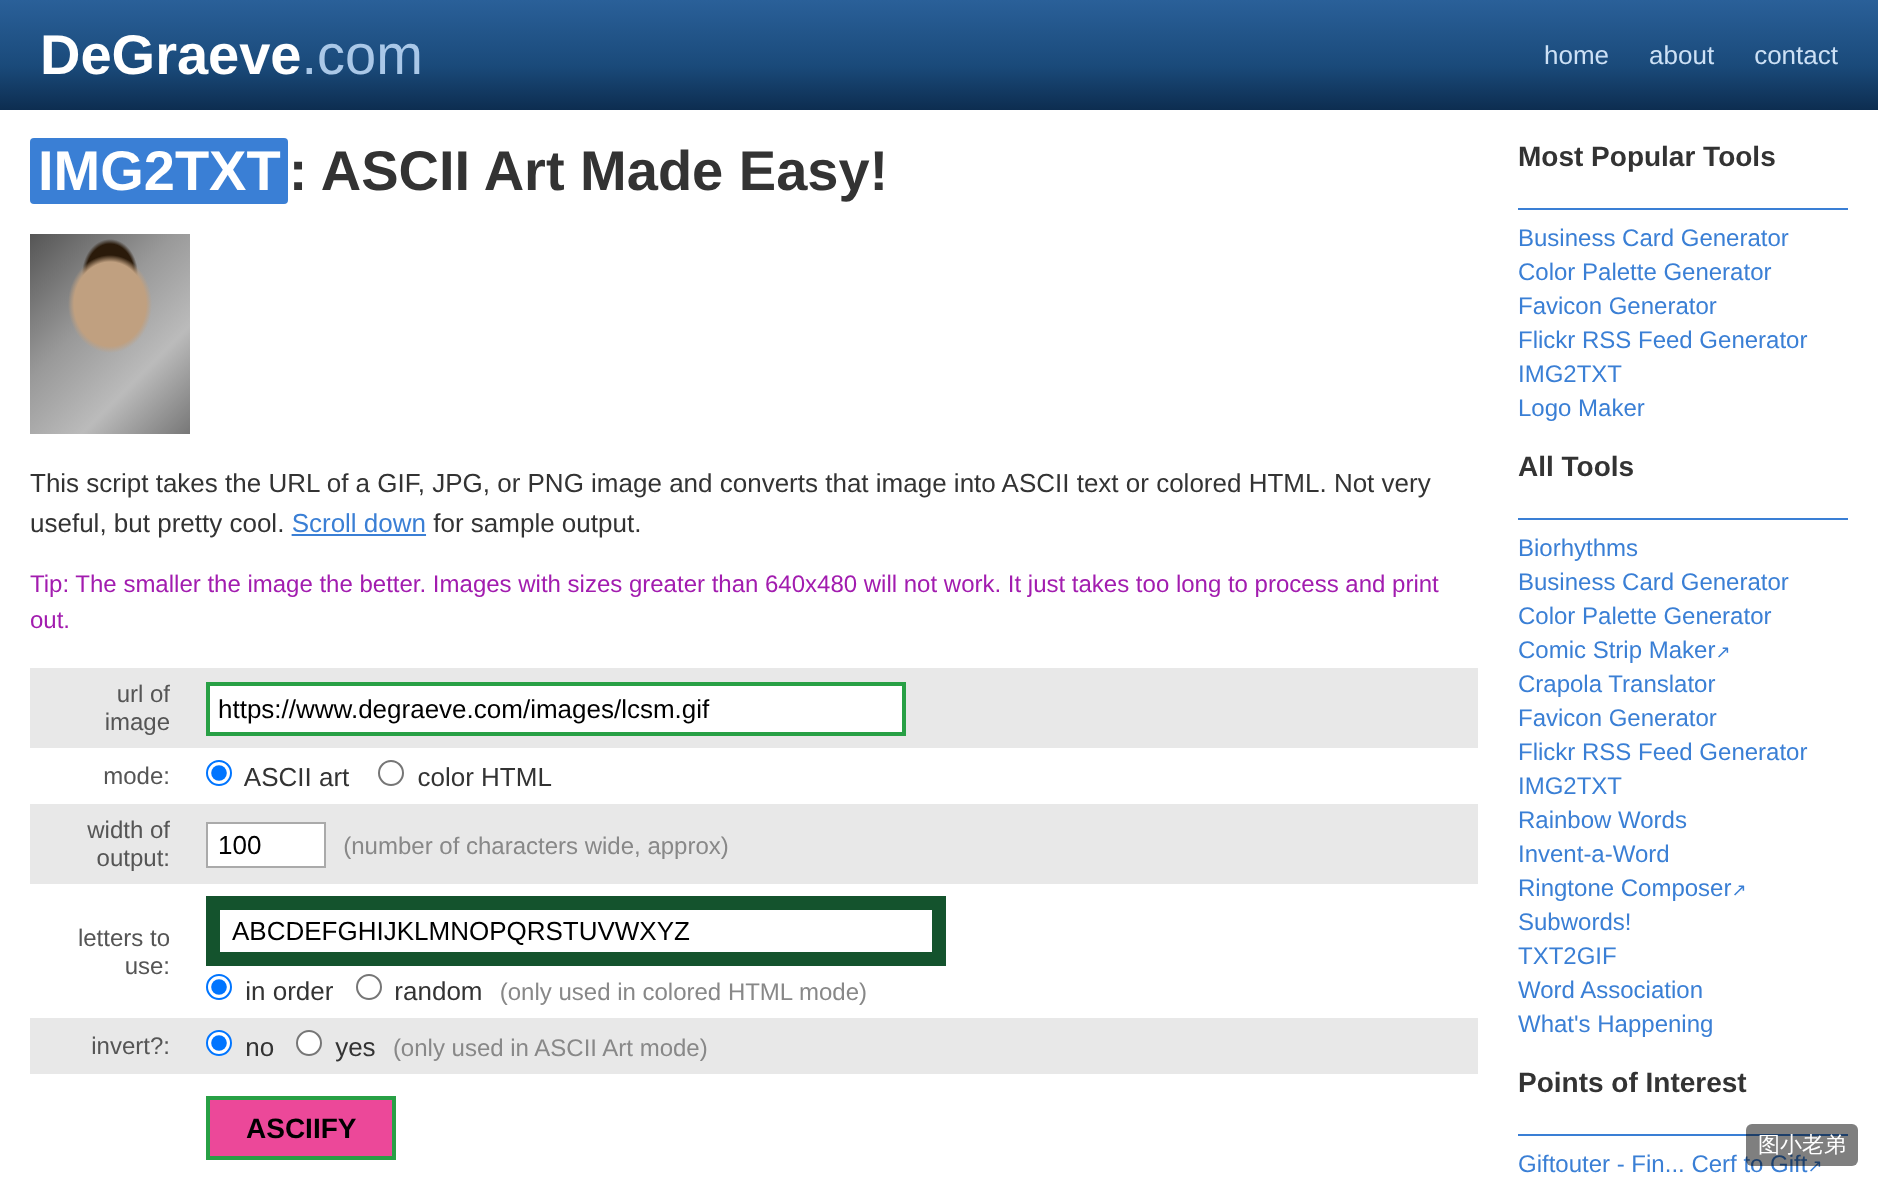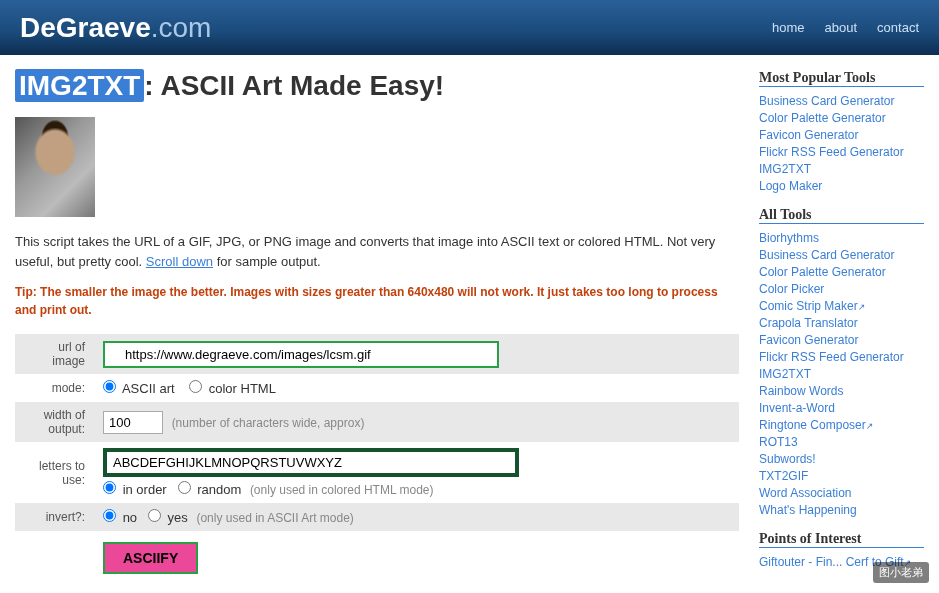--- a/index.html
+++ b/index.html
@@ -81,46 +81,46 @@
       position: absolute;
       top: 0; left: 0; right: 0; bottom: 0;
       background: 
         radial-gradient(ellipse 30px 35px at 40px 35px, #c0a080 60%, transparent 70%),
         radial-gradient(ellipse 20px 25px at 40px 20px, #2a1a0a 60%, transparent 70%);
     }
 
     
     #description { margin-bottom: 12px; line-height: 1.5; font-size: 13px; }
     #description a { color: #3a7fd5; }
-    #tip { font-size: 12px; color: #c2410c; margin-bottom: 15px; line-height: 1.5; font-weight: bold; }
+    #tip { font-size: 12px; color: #a21caf; margin-bottom: 15px; line-height: 1.5; }
 
     
     #form-table { width: 100%; border-collapse: collapse; }
     #form-table td { padding: 6px 8px; vertical-align: middle; font-size: 13px; }
     #form-table .label-cell { color: #555; width: 80px; text-align: right; padding-right: 10px; font-size: 12px; }
 
     #url-input {
-      width: 396px;
-      padding: 4px 20px;
+      width: 350px;
+      padding: 4px 4px;
       border: 2px solid #28a045;
       font-size: 13px;
       outline: none;
     }
     
     #width-input {
       width: 60px;
       padding: 3px 5px;
       border: 1px solid #aaa;
       font-size: 13px;
     }
 
     #letters-input {
-      width: 416px;
+      width: 370px;
       padding: 3px 6px;
-      border: 4px solid #14532d;
+      border: 7px solid #14532d;
       font-size: 13px;
     }
 
     .form-row-bg { background: #e8e8e8; }
 
     #asciify-btn {
       background: #ec4899;
       border: 2px solid #28a045;
       padding: 6px 18px;
       font-size: 14px;
@@ -132,24 +132,23 @@
     
     #sidebar {
       width: 165px;
       flex-shrink: 0;
     }
     .sidebar-section-title {
       font-size: 14px;
       font-weight: bold;
       color: #333;
       border-bottom: 1px solid #3a7fd5;
-      padding-bottom: 0;
+      padding-bottom: 18px;
       margin-bottom: 6px;
       margin-top: 14px;
-      font-family: Liberation Serif, serif;
     }
     .sidebar-section-title:first-child { margin-top: 0; }
     .sidebar-links { list-style: none; margin-bottom: 8px; }
     .sidebar-links li { margin-bottom: 2px; }
     .sidebar-links a {
       color: #3a7fd5;
       text-decoration: none;
       font-size: 12px;
     }
     .ext-icon {
@@ -304,32 +303,30 @@
       <li><a href="#">Flickr RSS Feed Generator</a></li>
       <li><a href="#">IMG2TXT</a></li>
       <li><a href="#">Logo Maker</a></li>
     </ul>
 
     <div class="sidebar-section-title">All Tools</div>
     <ul class="sidebar-links">
       <li><a href="#">Biorhythms</a></li>
       <li><a href="#">Business Card Generator</a></li>
       <li><a href="#">Color Palette Generator</a></li>
-      <li><a href="#">Color Picker</a></li>
       <li><a href="#">
         <span>Comic Strip Maker</span><span class="ext-icon">↗</span></a></li>
       <li><a href="#">Crapola Translator</a></li>
       <li><a href="#">Favicon Generator</a></li>
       <li><a href="#">Flickr RSS Feed Generator</a></li>
       <li><a href="#">IMG2TXT</a></li>
       <li><a href="#">Rainbow Words</a></li>
       <li><a href="#">Invent-a-Word</a></li>
       <li><a href="#">
         <span>Ringtone Composer</span><span class="ext-icon">↗</span></a></li>
-      <li><a href="#">ROT13</a></li>
       <li><a href="#">Subwords!</a></li>
       <li><a href="#">TXT2GIF</a></li>
       <li><a href="#">Word Association</a></li>
       <li><a href="#">What's Happening</a></li>
     </ul>
 
     <div class="sidebar-section-title">Points of Interest</div>
     <ul class="sidebar-links">
       <li><a href="#">
         <span>Giftouter - Fin... Cerf to Gift</span><span class="ext-icon">↗</span></a></li>

